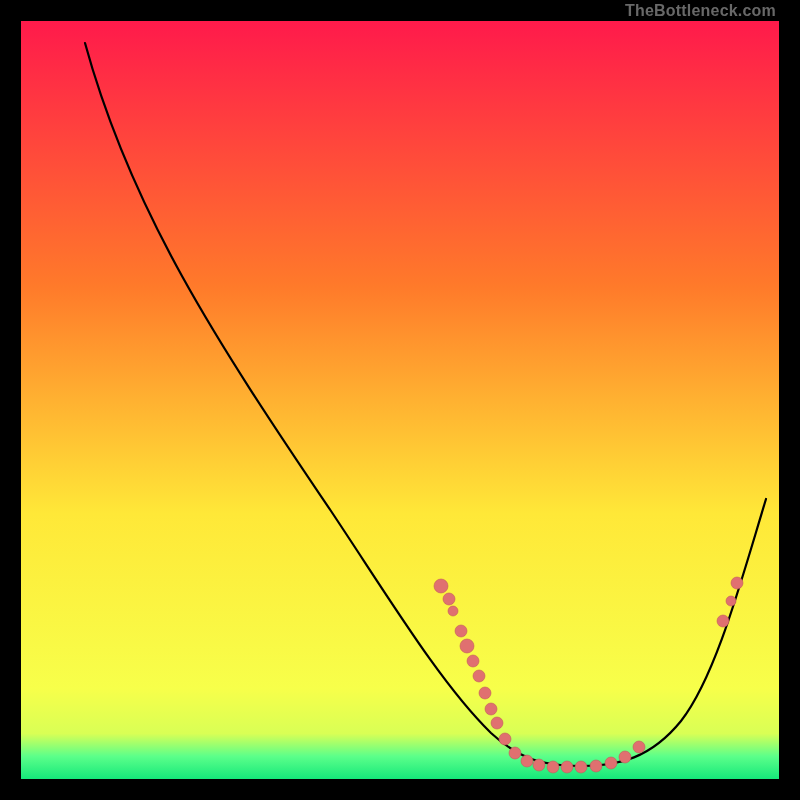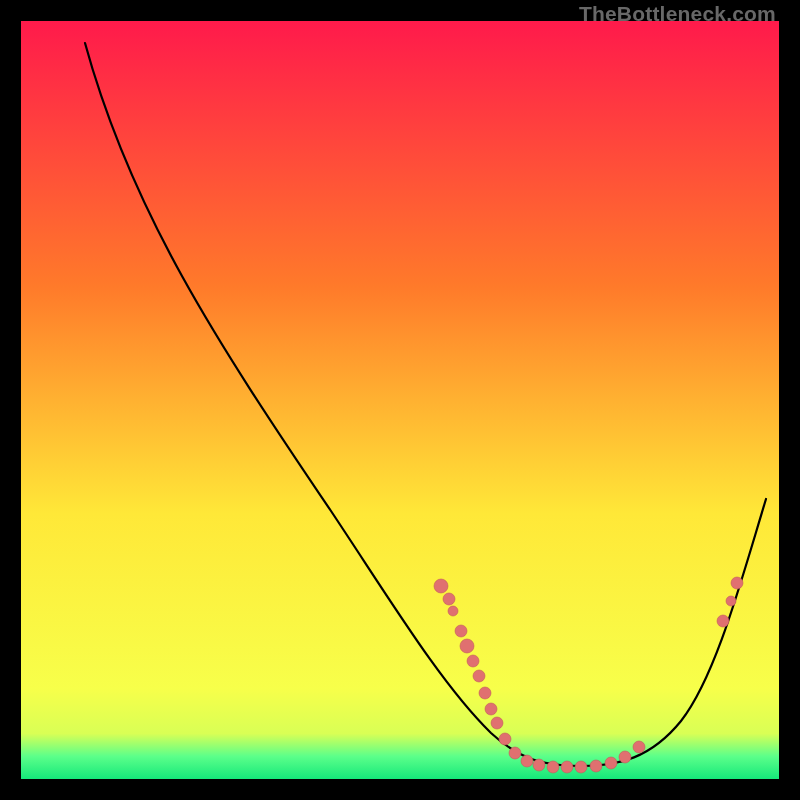--- a/index.html
+++ b/index.html
@@ -15,21 +15,21 @@
     left: 21px;
     top: 21px;
     width: 758px;
     height: 758px;
   }
   .watermark {
     position: absolute;
     top: 2px;
     right: 24px;
     font-family: Arial, Helvetica, sans-serif;
-    font-size: 21px;
+    font-size: 16px;
     font-weight: 600;
     color: #686868;
     letter-spacing: 0.2px;
   }
   svg { display: block; }
 </style>
 </head>
 <body>
 
 <div class="watermark">TheBottleneck.com</div>

